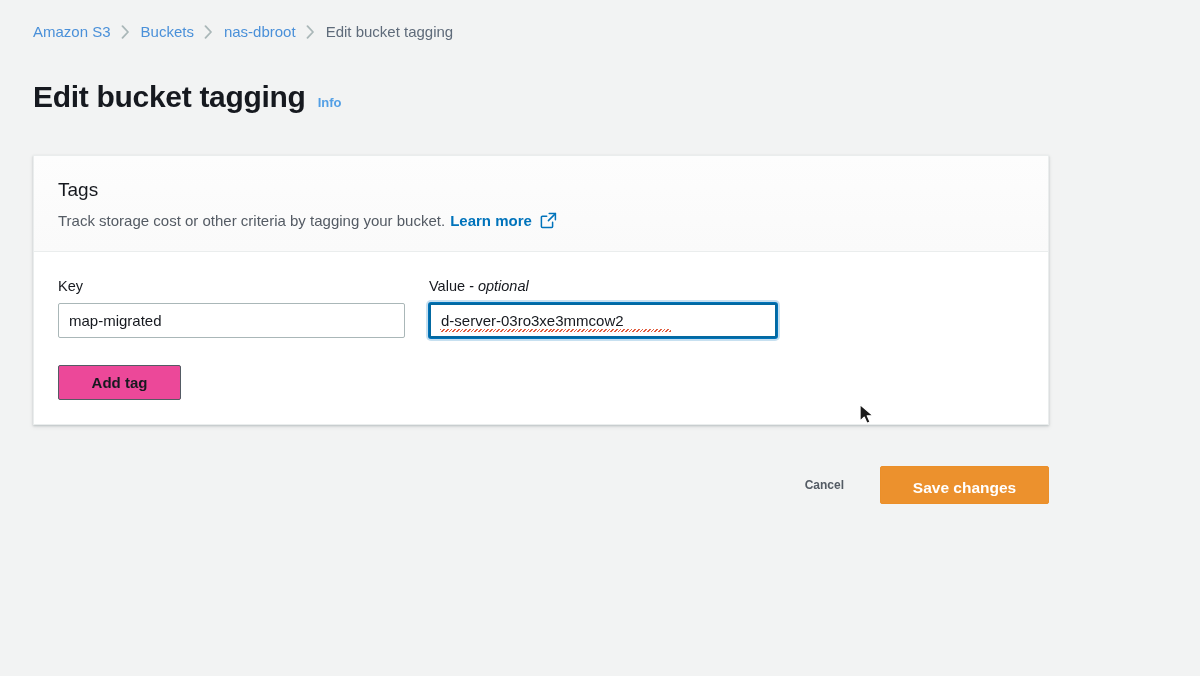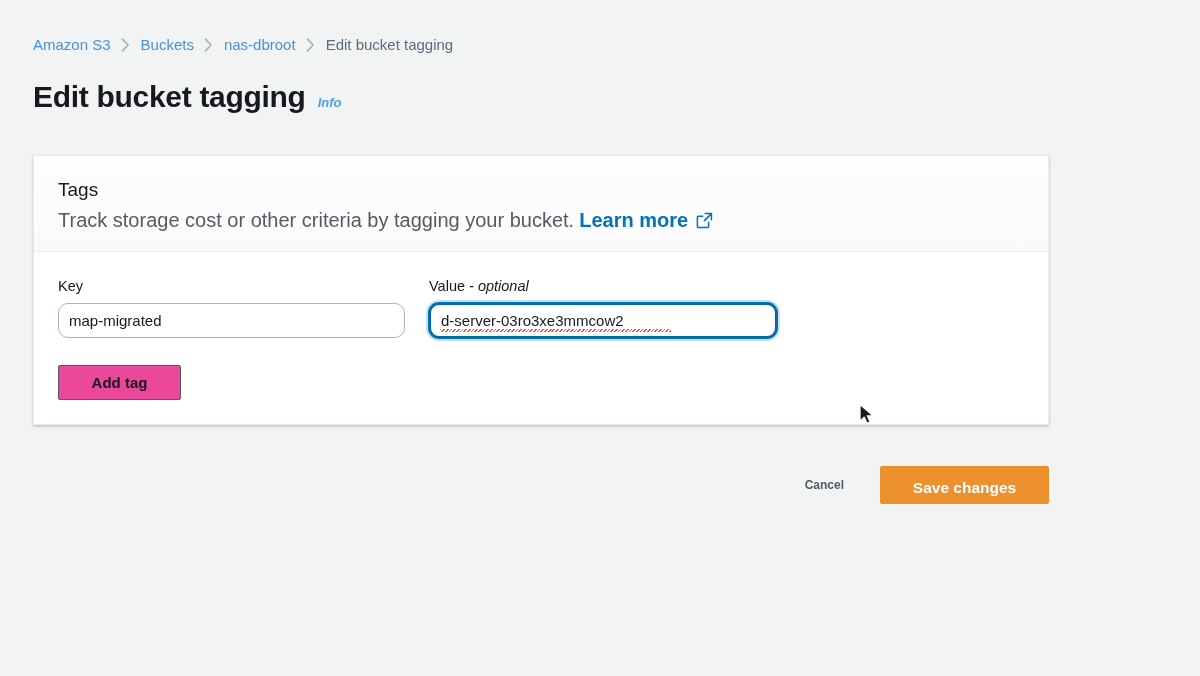--- a/index.html
+++ b/index.html
@@ -15,21 +15,21 @@
     color: #16191f;
     overflow: hidden;
     position: relative;
     -webkit-font-smoothing: antialiased;
   }
 
   
   .breadcrumb {
     position: absolute;
     left: 33px;
-    top: 34px;
+    top: 21px;
     display: flex;
     align-items: center;
     font-size: 15px;
     line-height: 22px;
     white-space: nowrap;
     justify-content: flex-end;
   }
   .crumb-link {
     color: #4a90d9;
     text-decoration: none;
@@ -63,21 +63,20 @@
     color: #16191f;
     margin: 0;
   }
   .info-link {
     margin-left: 12px;
     font-size: 13px;
     font-weight: 700;
     color: #539fe5;
     text-decoration: none;
     cursor: pointer;
-    font-style: italic;
   }
 
   
   .card {
     position: absolute;
     left: 33px;
     top: 155px;
     width: 1016px;
     background: #ffffff;
     border: 1px solid #eaeded;
@@ -89,21 +88,21 @@
     background: linear-gradient(180deg, #fdfdfd 0%, #fafafa 100%);
   }
   .card-title {
     font-size: 19px;
     line-height: 24px;
     font-weight: 400;
     color: #16191f;
     margin: 0 0 8px 0;
   }
   .card-desc {
-    font-size: 20px;
+    font-size: 15px;
     line-height: 21px;
     color: #545b64;
     display: flex;
     align-items: center;
     flex-wrap: wrap;
   }
   .learn-more {
     color: #0073bb;
     font-weight: 700;
     text-decoration: none;
@@ -142,21 +141,21 @@
   }
   .field-label .opt {
     font-style: italic;
     color: #16191f;
   }
 
   .text-input {
     height: 35px;
     width: 100%;
     border: 1px solid #aab7b8;
-    border-radius: 10px;
+    border-radius: 2px;
     background: #ffffff;
     font-family: "Liberation Sans", "DejaVu Sans", sans-serif;
     font-size: 15px;
     color: #16191f;
     padding: 0 10px;
     outline: none;
   }
   .text-input.focused {
     border: 2px solid #0369a1;
     box-shadow: 0 0 0 1px #0073bb, 0 0 0 3px rgba(0,115,187,0.22);

